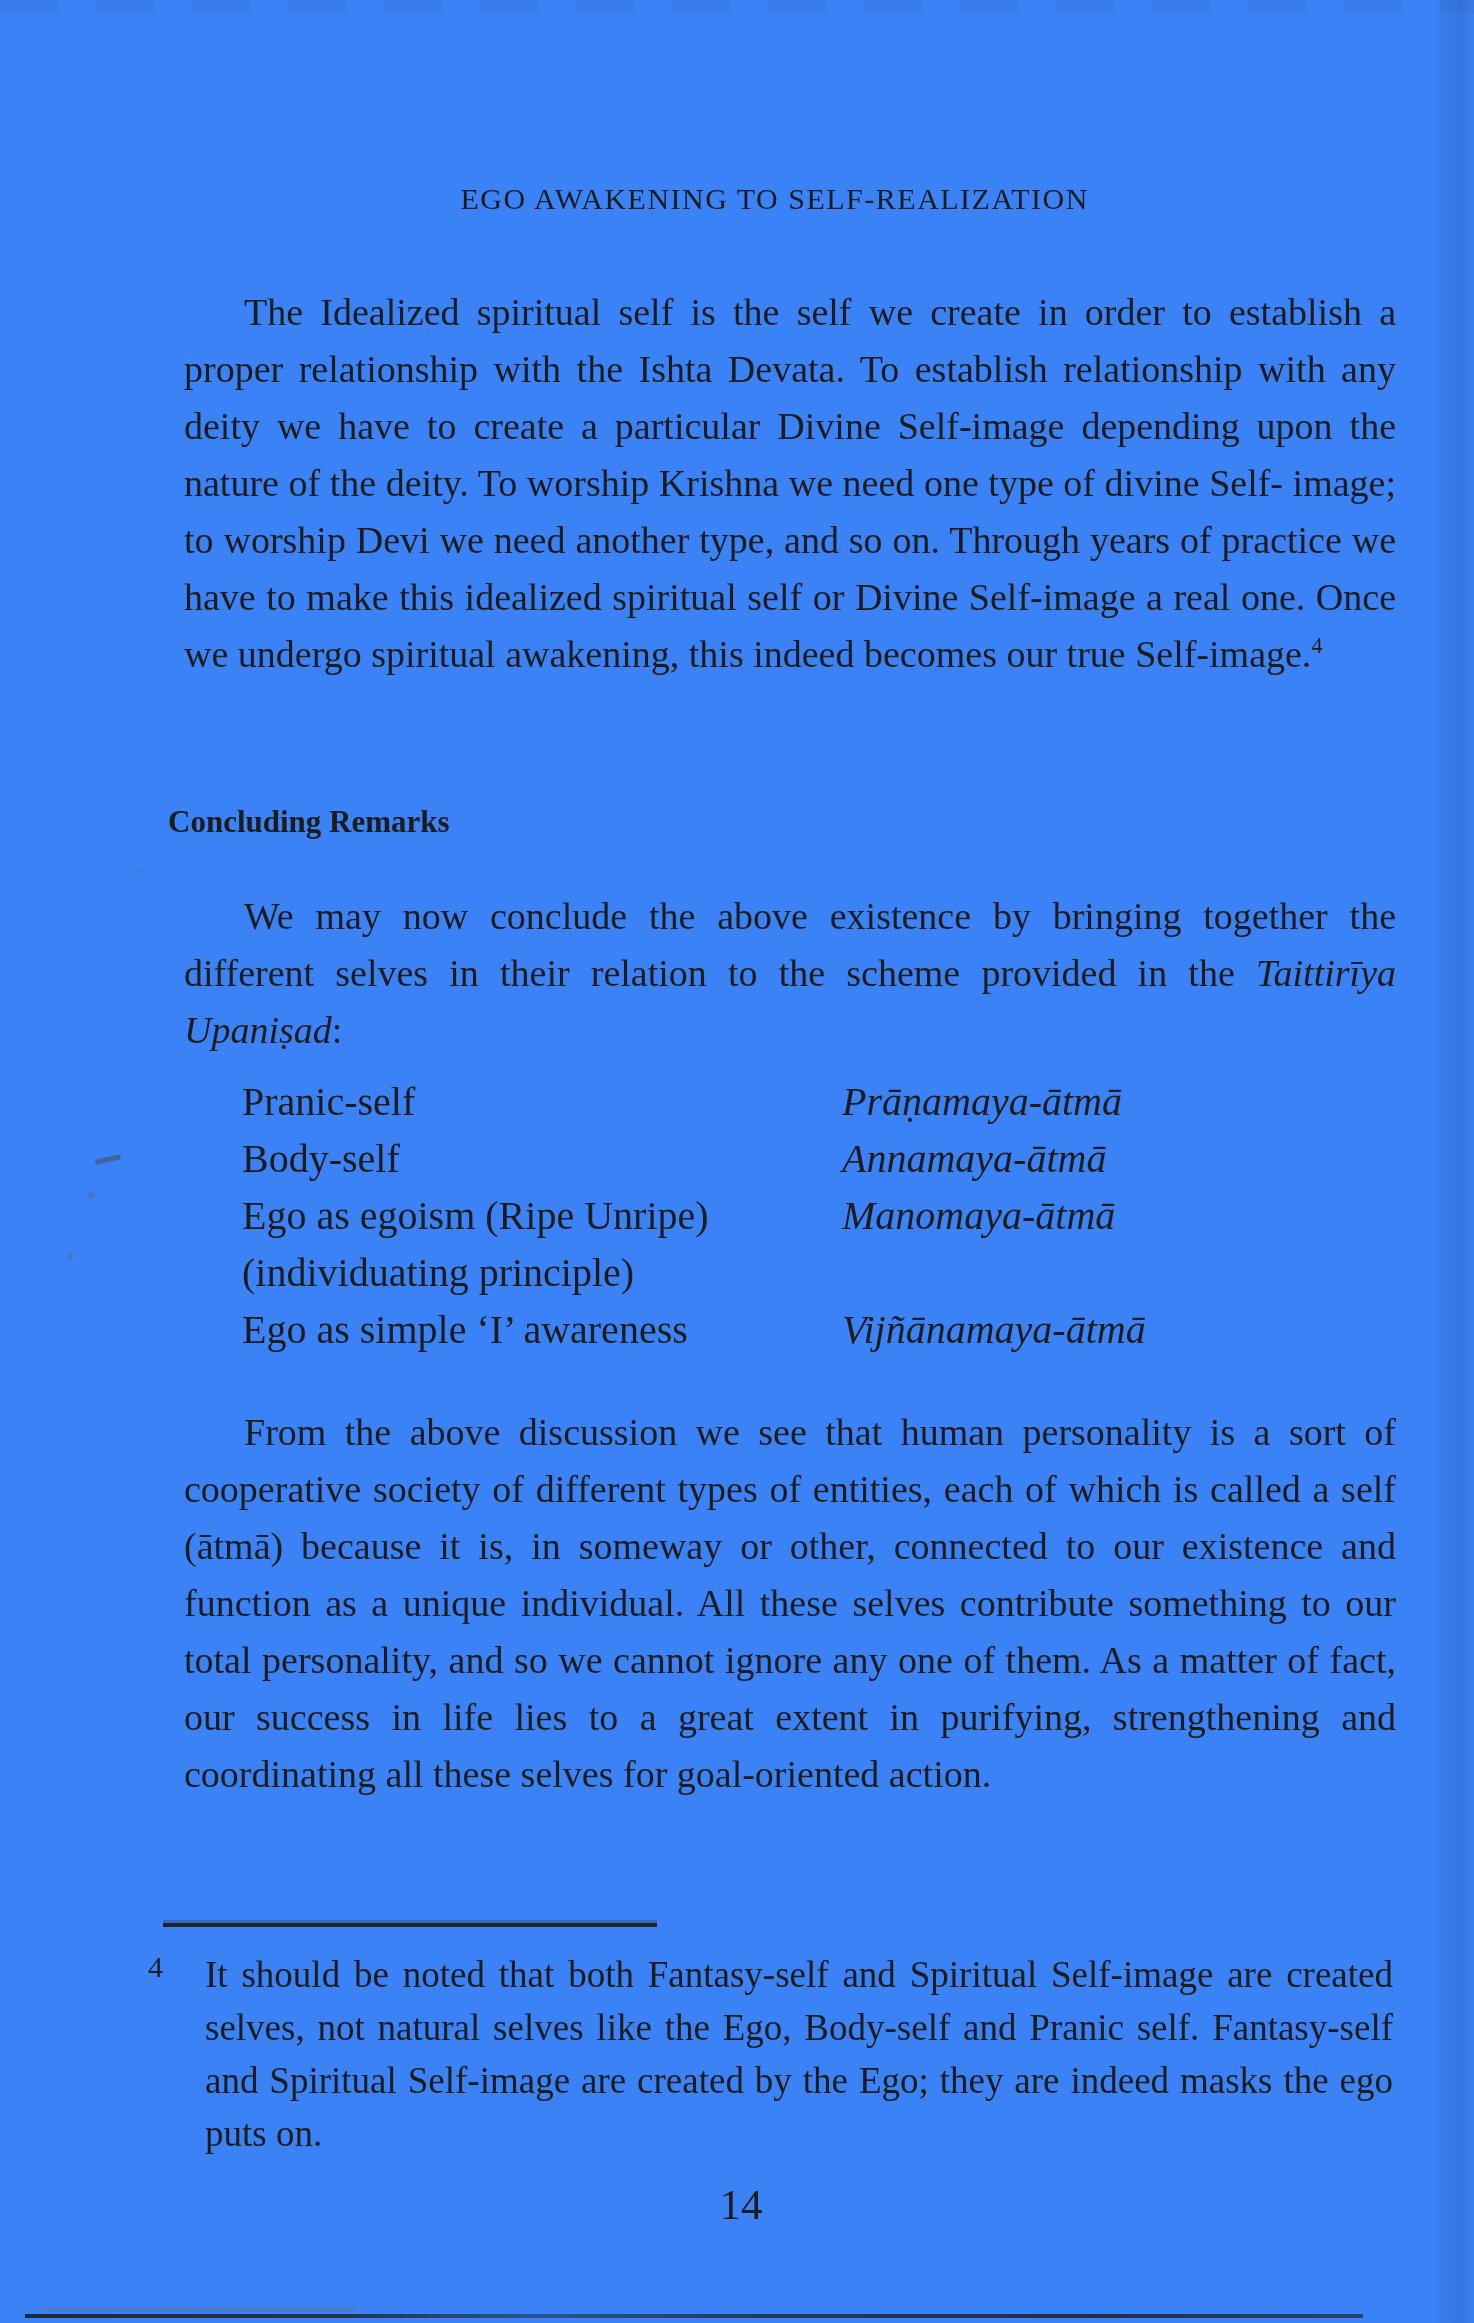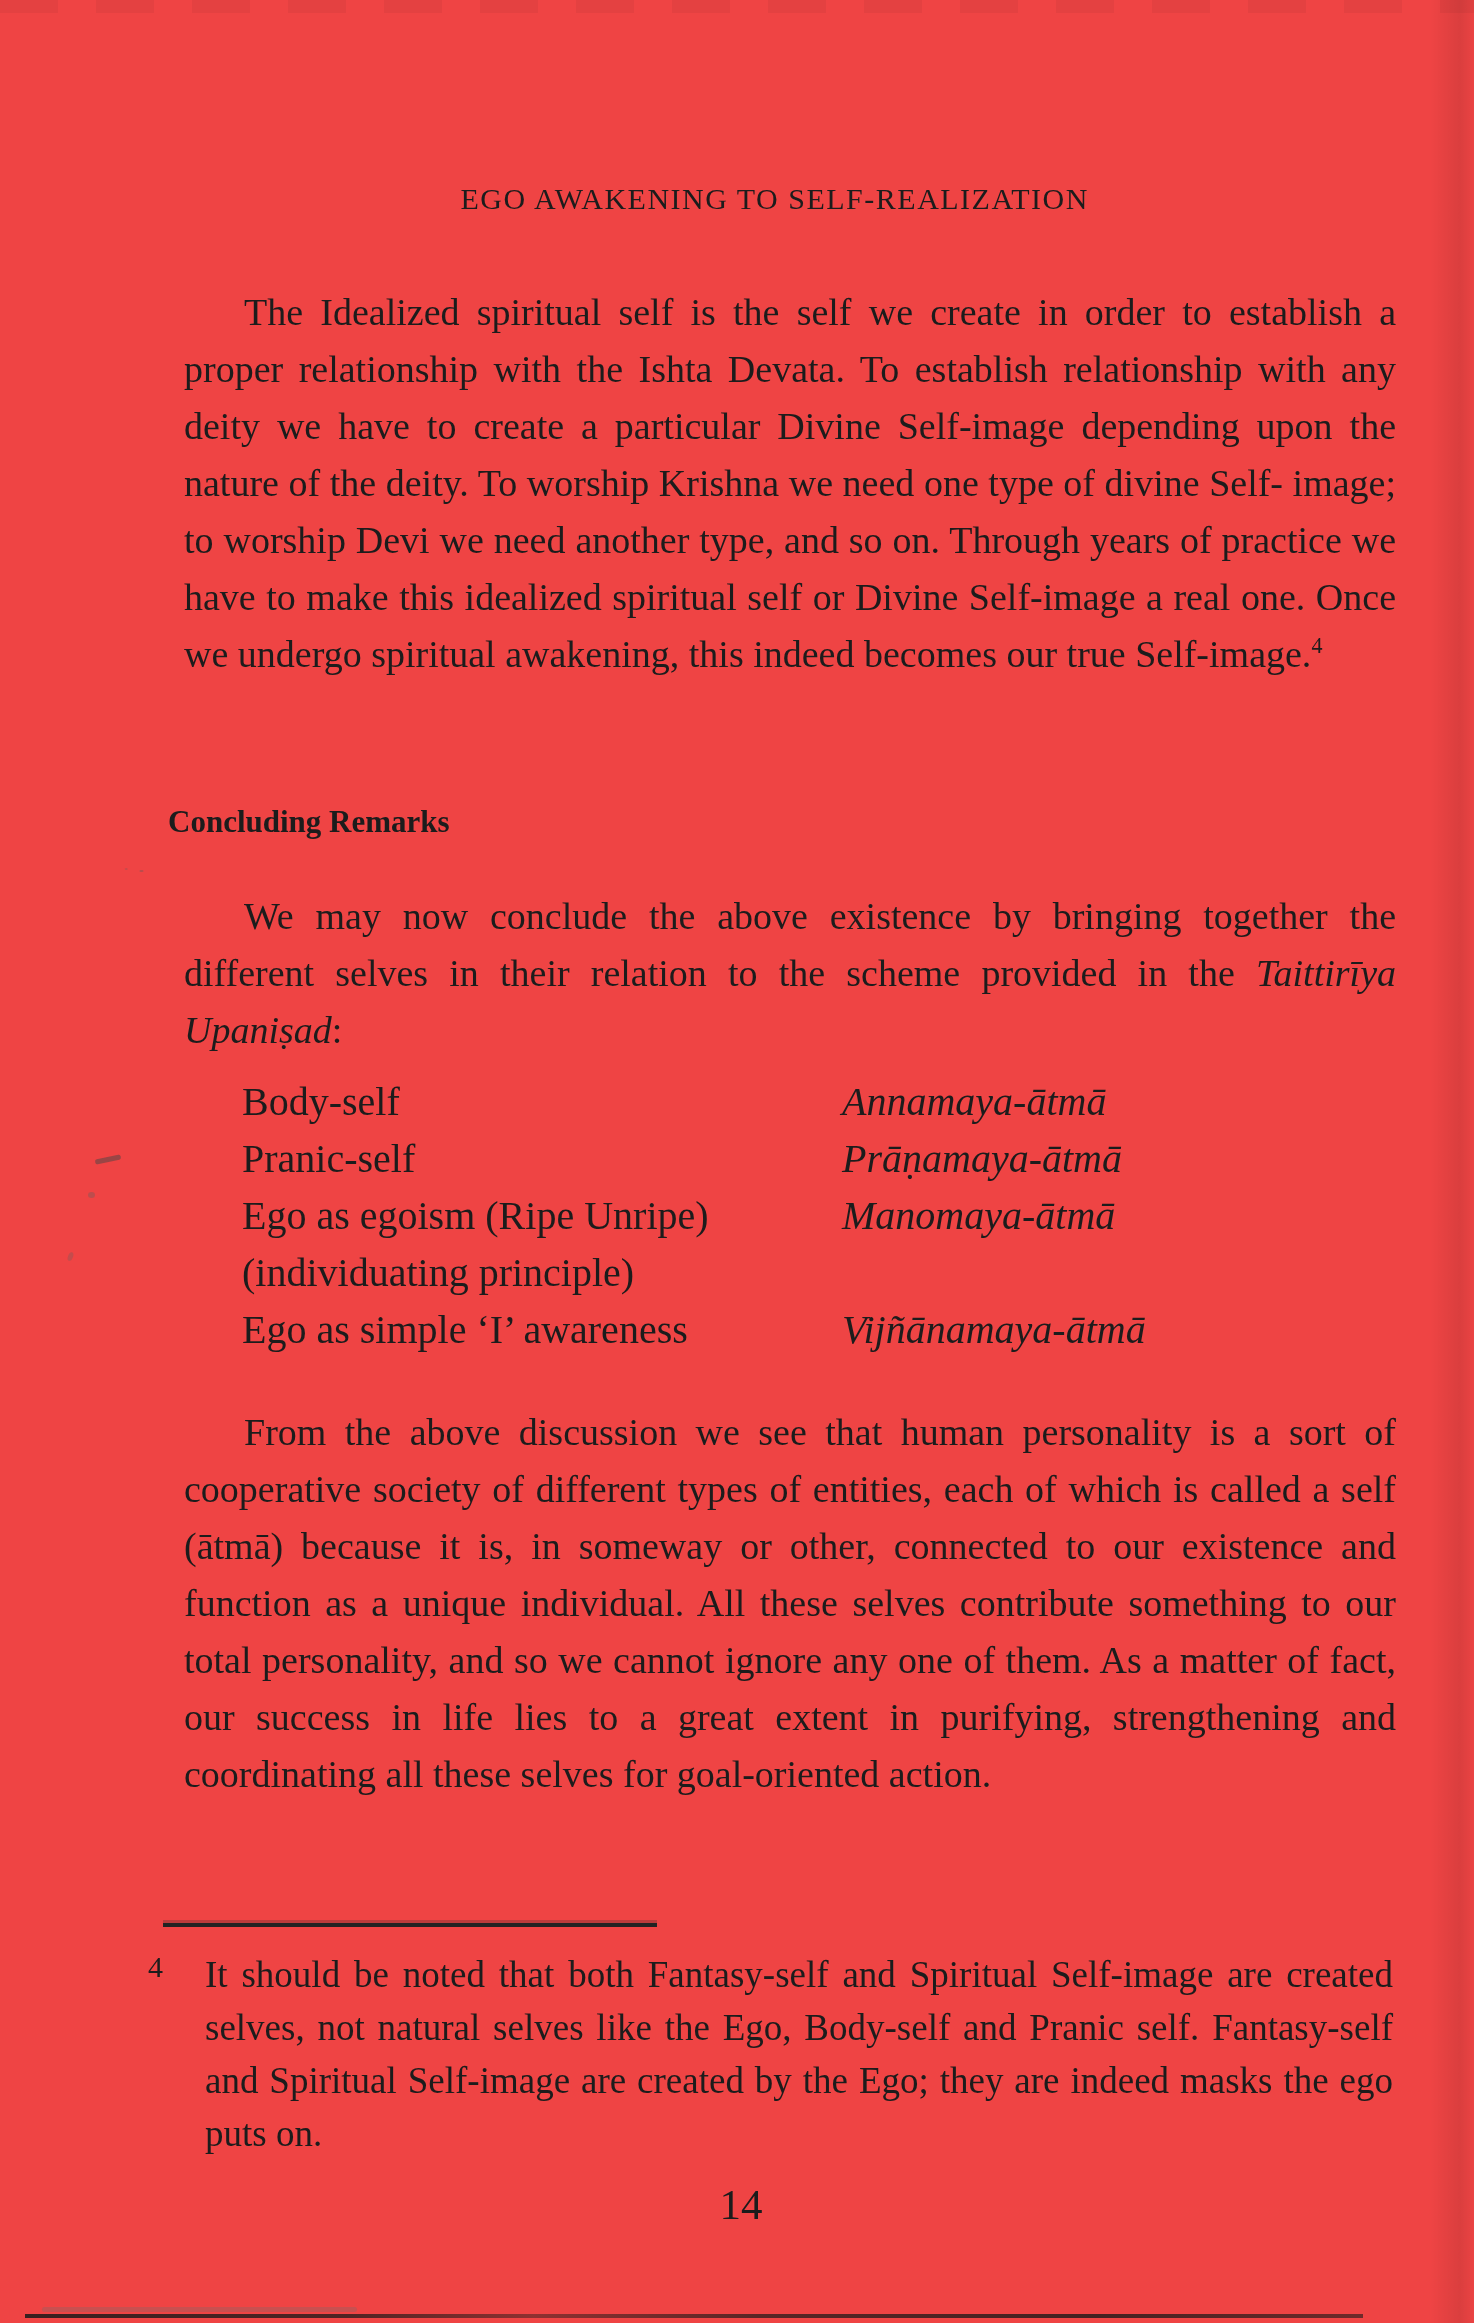--- a/index.html
+++ b/index.html
@@ -1,20 +1,20 @@
 <!DOCTYPE html>
 <html><head>
 <meta charset="utf-8">
 <style>
   html, body { margin: 0; padding: 0; background: #ffffff; }
   .page {
     position: relative;
     width: 1474px;
     height: 2323px;
-    background: #ef4444;
+    background: #3b82f6;
     font-family: "Liberation Serif", "DejaVu Serif", serif;
     color: #1c1c1c;
     overflow: hidden;
   }
 
   
   .scan-top-dashes {
     position: absolute; top: 0; left: 0; width: 100%; height: 13px;
     background: repeating-linear-gradient(90deg,
       rgba(0,0,0,0.06) 0 58px, rgba(0,0,0,0) 58px 96px);
@@ -120,26 +120,26 @@
   <div class="running-head">EGO AWAKENING TO SELF-REALIZATION</div>
 
   <p class="body-block para p1"><span>The Idealized spiritual self is the self we create in order to establish a proper relationship with the Ishta Devata. To establish relationship with any deity we have to create a particular Divine Self-image depending upon the nature of the deity. To worship Krishna we need one type of divine Self- image; to worship Devi we need another type, and so on. Through years of practice we have to make this idealized spiritual self or Divine Self-image a real one. Once we undergo spiritual awakening, this indeed becomes our true Self-image.</span><sup class="fn-ref">4</sup></p>
 
   <h2 class="section-heading">Concluding Remarks</h2>
 
   <p class="body-block para p2"><span>We may now conclude the above existence by bringing together the different selves in their relation to the scheme provided in the </span><span class="italic">Taittirīya Upaniṣad</span><span>:</span></p>
 
   <div class="scheme">
     <div class="scheme-row">
+      <span class="scheme-term">Pranic-self</span>
+      <span class="scheme-sanskrit">Prāṇamaya-ātmā</span>
+    </div>
+    <div class="scheme-row">
       <span class="scheme-term">Body-self</span>
       <span class="scheme-sanskrit">Annamaya-ātmā</span>
-    </div>
-    <div class="scheme-row">
-      <span class="scheme-term">Pranic-self</span>
-      <span class="scheme-sanskrit">Prāṇamaya-ātmā</span>
     </div>
     <div class="scheme-row">
       <span class="scheme-term">Ego as egoism (Ripe Unripe)</span>
       <span class="scheme-sanskrit">Manomaya-ātmā</span>
     </div>
     <div class="scheme-row">
       <span class="scheme-term">(individuating principle)</span>
       <span class="scheme-sanskrit"></span>
     </div>
     <div class="scheme-row">

